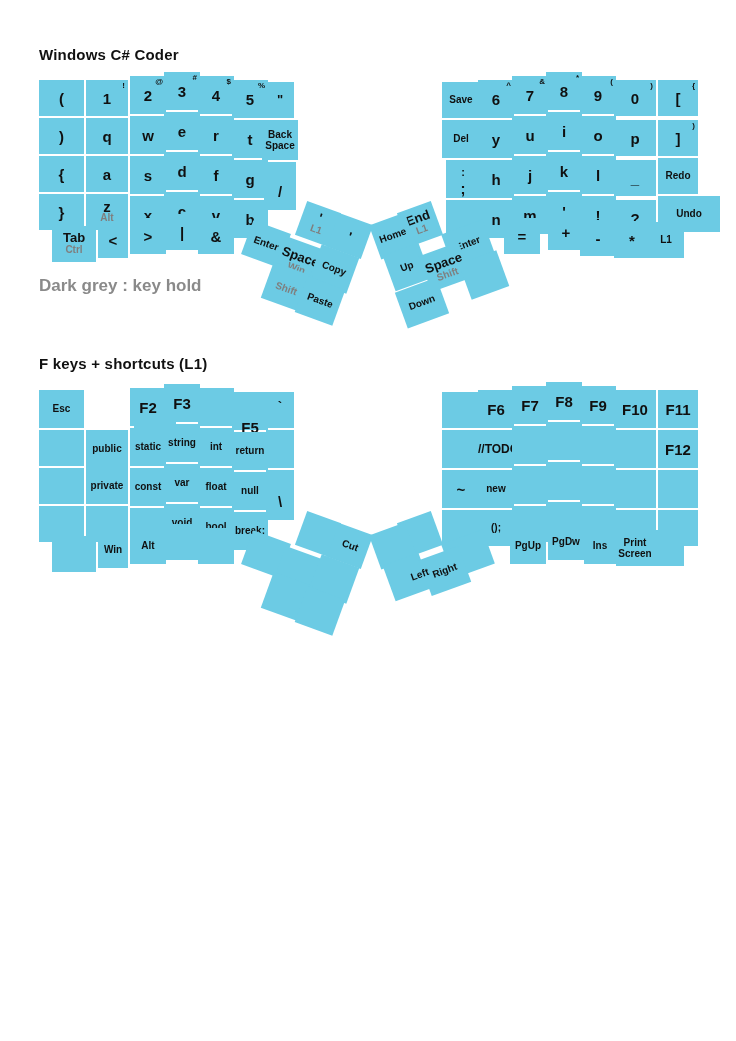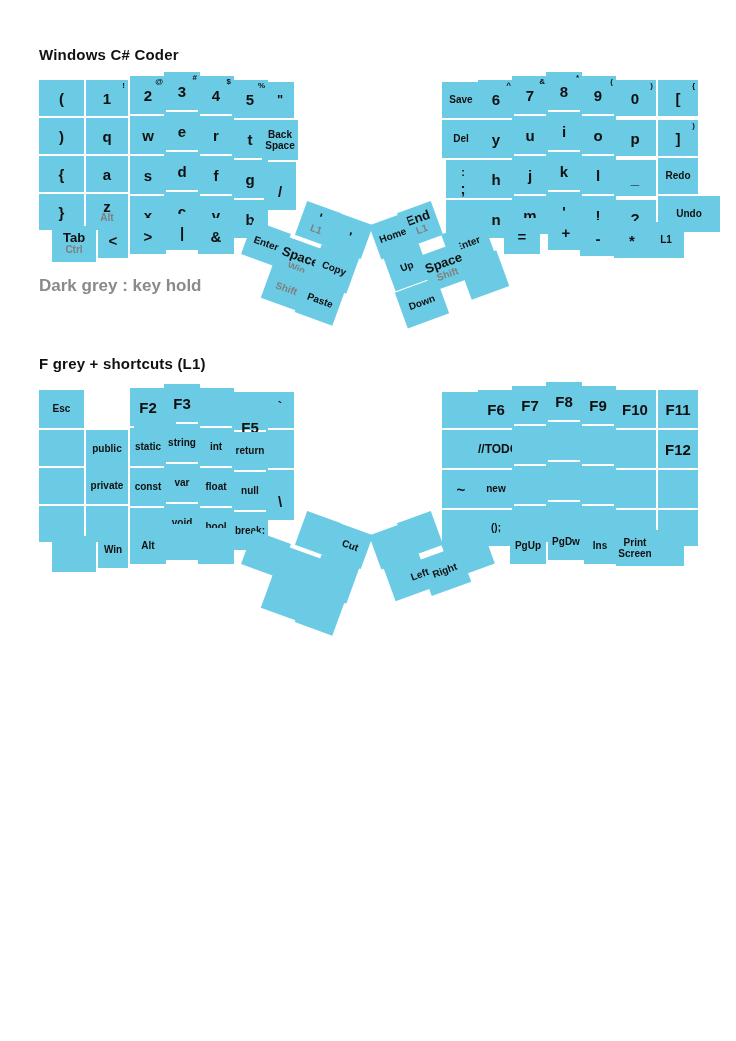--- a/index.html
+++ b/index.html
@@ -348,21 +348,21 @@
     <div class="hold" style="top:22px;">Shift</div>
     </div>
   <div class="key" style="left:464px;top:256px;width:40px;height:38px;transform:rotate(-20deg);">
     <div class="hold" style="top:16px;"></div>
     </div>
   <div class="key" style="left:400px;top:284px;width:44px;height:38px;transform:rotate(-20deg);">
     <div class="mid">Down</div>
     </div>
 </div>
 
-<div class="layer-title" style="left:39px;top:355px;">F grey + shortcuts (L1)</div>
+<div class="layer-title" style="left:39px;top:355px;">F keys + shortcuts (L1)</div>
 
 <div class="kb">
 
   <div class="key" style="left:39px;top:390px;width:45px;height:38px;">
     <div class="mid">Esc</div>
     </div>
   <div class="key" style="left:86px;top:390px;width:42px;height:46px;margin-left:48px;">
     <div class="main lg" style="top:12px;">F1</div>
     </div>
   <div class="key" style="left:130px;top:388px;width:36px;height:38px;">

